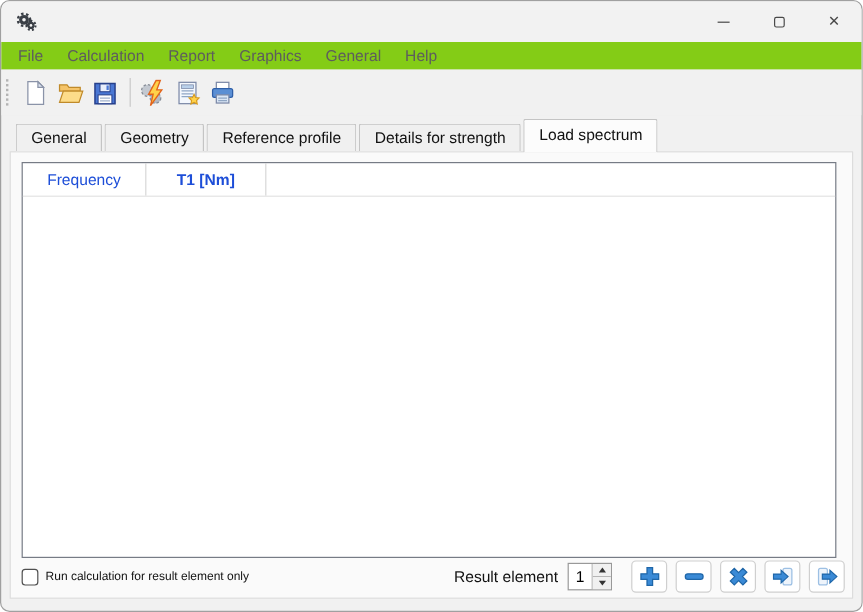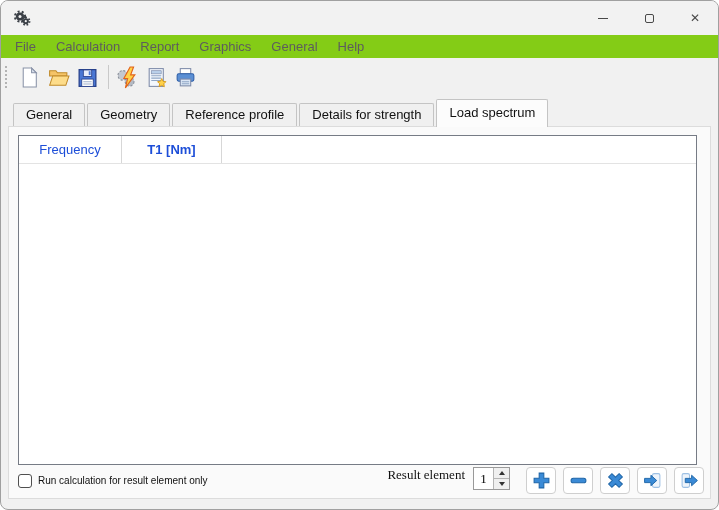--- a/index.html
+++ b/index.html
@@ -48,21 +48,21 @@
   .th { font-size:13px; color:#1d4ed8; text-align:center; line-height:28px; border-right:1px solid #d7d7d7; }
   .th.c0 { width:103px; } .th.c1 { width:100px;font-weight:bold; } .th.c2 { width:102px; }
   .table-body { }
   
   .footer {
     position:absolute; left:0; right:0; bottom:0; height:35px;
     display:flex; align-items:center;
   }
   .checkbox { width:14px; height:14px; border:1px solid #4f4f4f; border-radius:3px; background:#fff; margin-left:9px; flex:0 0 auto; }
   .checkbox-label { font-size:10px; color:#111; margin-left:6px; }
-  .footer-right { margin-left:auto; display:flex; margin-right:6px;font-family:Liberation Serif, serif; }
+  .footer-right { margin-left:auto; display:flex; align-items:center; margin-right:6px; }
   .result-label { font-size:13px; color:#111; margin-right:8px; }
   .spinbox { display:flex; height:23px; border:1px solid #999; background:#fff; margin-right:9px; }
   .spin-value { width:19px; text-align:center; font-size:13px; line-height:21px; color:#000; }
   .spin-btns { width:16px; display:flex; flex-direction:column; border-left:1px solid #b5b5b5; }
   .spin-up,.spin-down { flex:1; background:#f0f0f0; display:flex; align-items:center; justify-content:center; }
   .spin-up { border-bottom:1px solid #b5b5b5; }
   .tri-up { width:0; height:0; border-left:3px solid transparent; border-right:3px solid transparent; border-bottom:4px solid #333; }
   .tri-down { width:0; height:0; border-left:3px solid transparent; border-right:3px solid transparent; border-top:4px solid #333; }
   .act-btn {
     width:30px; height:27px; background:#fff; border:1px solid #cfcfcf; border-radius:4px;

